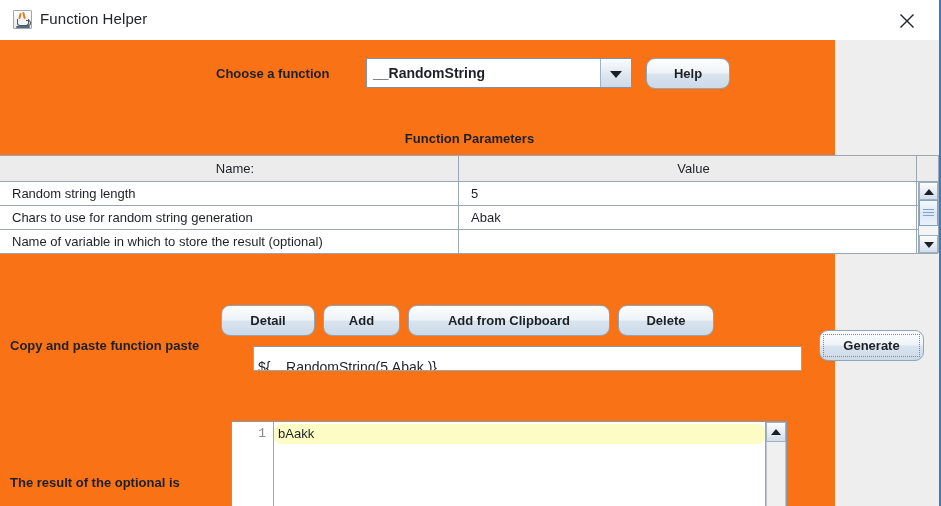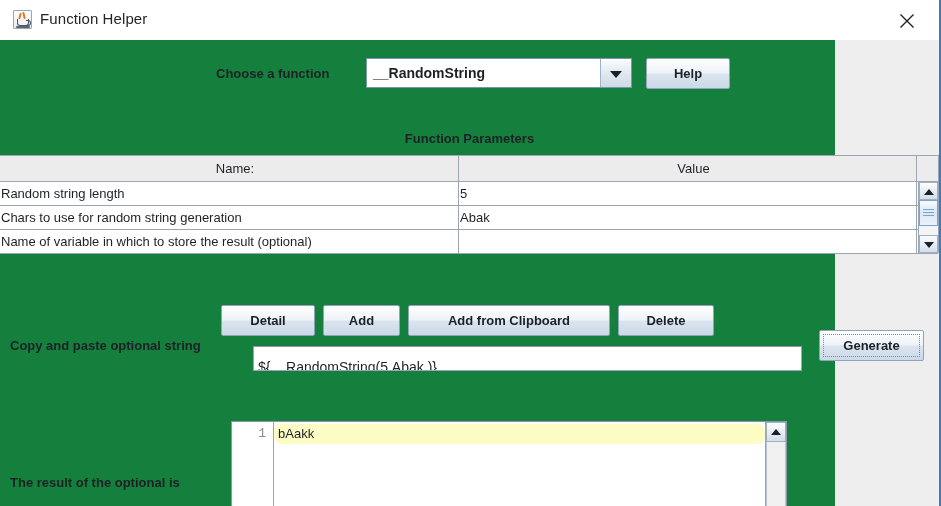--- a/index.html
+++ b/index.html
@@ -98,21 +98,21 @@
     width: 36px; height: 32px;
     cursor: default;
   }
   #close-button svg { position: absolute; left: 9px; top: 8px; }
 
   
   #content {
     position: absolute;
     left: 0; top: 40px;
     width: 835px; height: 466px;
-    background: #15803d;
+    background: #f97316;
   }
 
   .lbl {
     font-size: 13px;
     font-weight: bold;
     color: #1d2126;
     white-space: nowrap;
   }
 
   
@@ -166,21 +166,21 @@
     border: 1px solid #8fa4b8;
     background: linear-gradient(#fdfefe, #eef3f8 48%, #d9e4ef 52%, #ccd9e7);
     display: flex;
     align-items: center;
     justify-content: center;
     font-size: 13px;
     font-weight: bold;
     color: #1d2126;
     cursor: default;
     white-space: nowrap;
-    border-radius: 2px;
+    border-radius: 9px;
   }
   .jbtn.focused { position: relative; }
   .jbtn.focused::before {
     content: "";
     position: absolute;
     left: 3px; top: 3px; right: 3px; bottom: 3px;
     border: 1px dotted #7b8a99;
   }
 
   
@@ -218,21 +218,21 @@
     box-sizing: border-box;
     overflow: hidden;
     white-space: nowrap;
     padding-left: 12px;
   }
   .tc.name { width: 459px; border-right: 1px solid #9aa7b3; }
   .tc.value { width: 458px; border-right: 1px solid #9aa7b3; }
   .tc.pad { width: 20px; }
   .tbody-row .tc {
     display: flex; align-items: center;
-    padding-left: 1px;
+    padding-left: 12px;
     font-size: 13px; color: #1d2126;
   }
   .thead .tc.pad { background: #ececec; }
 
   
   #table-scroll {
     position: absolute;
     right: 0; top: 26px;
     width: 20px; height: 71px;
     background: #f2f2f2;
@@ -443,21 +443,21 @@
         </div>
         <div class="sb-arrow down"></div>
       </div>
     </div>
 
     <div id="btn-detail" class="jbtn">Detail</div>
     <div id="btn-add" class="jbtn">Add</div>
     <div id="btn-add-clip" class="jbtn">Add from Clipboard</div>
     <div id="btn-delete" class="jbtn">Delete</div>
 
-    <div id="copy-label" class="lbl">Copy and paste optional string</div>
+    <div id="copy-label" class="lbl">Copy and paste function paste</div>
     <input id="function-string-input" type="text" value="${__RandomString(5,Abak,)}" style="">
     <div id="btn-generate" class="jbtn focused">Generate</div>
 
     <div id="result-label" class="lbl">The result of the optional is</div>
     <div id="result-box">
       <div id="gutter">
         <div class="ln">1</div>
       </div>
       <div id="result-text">
         <div class="line1">bAakk</div>

